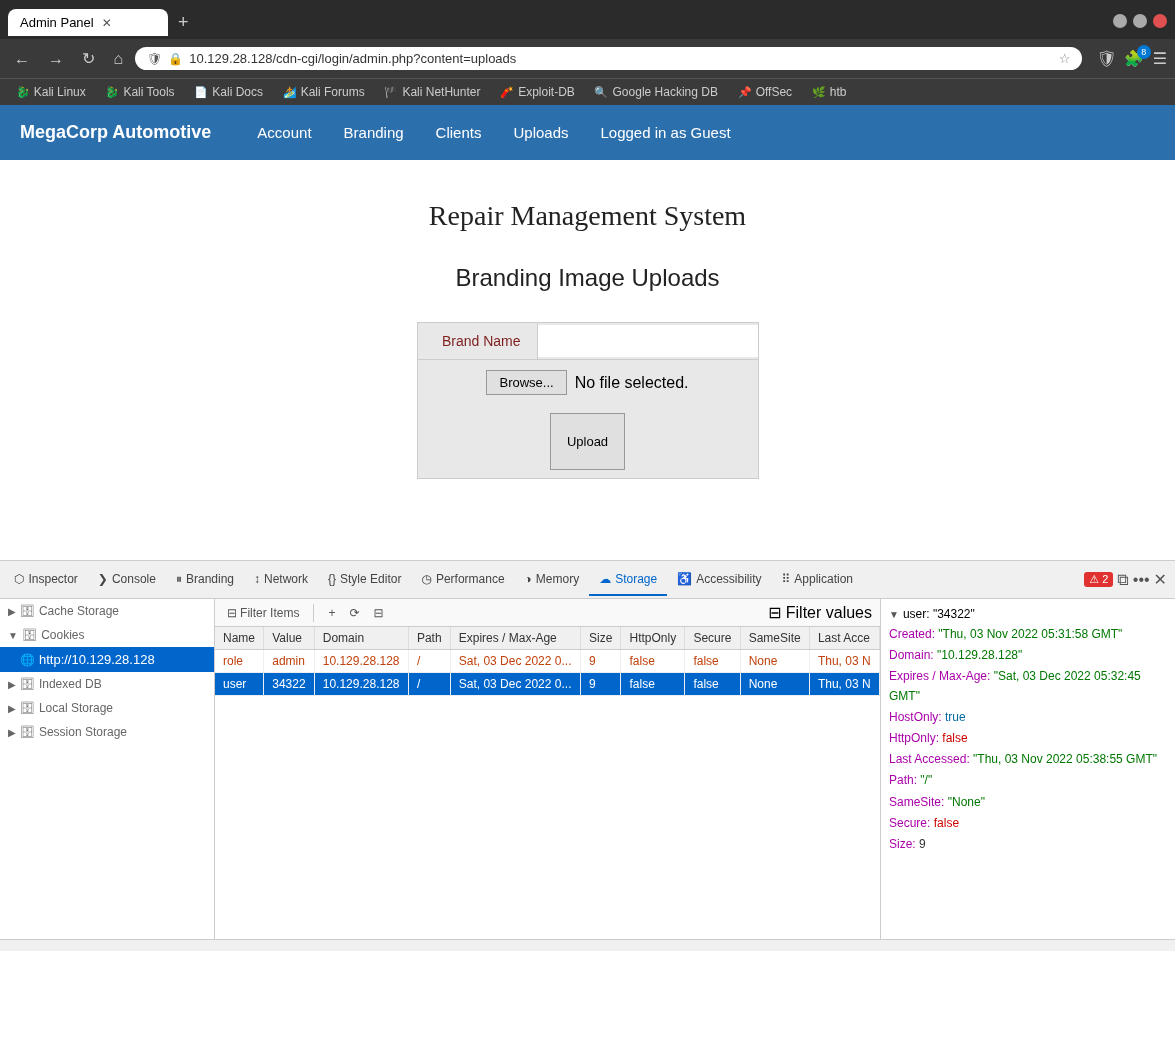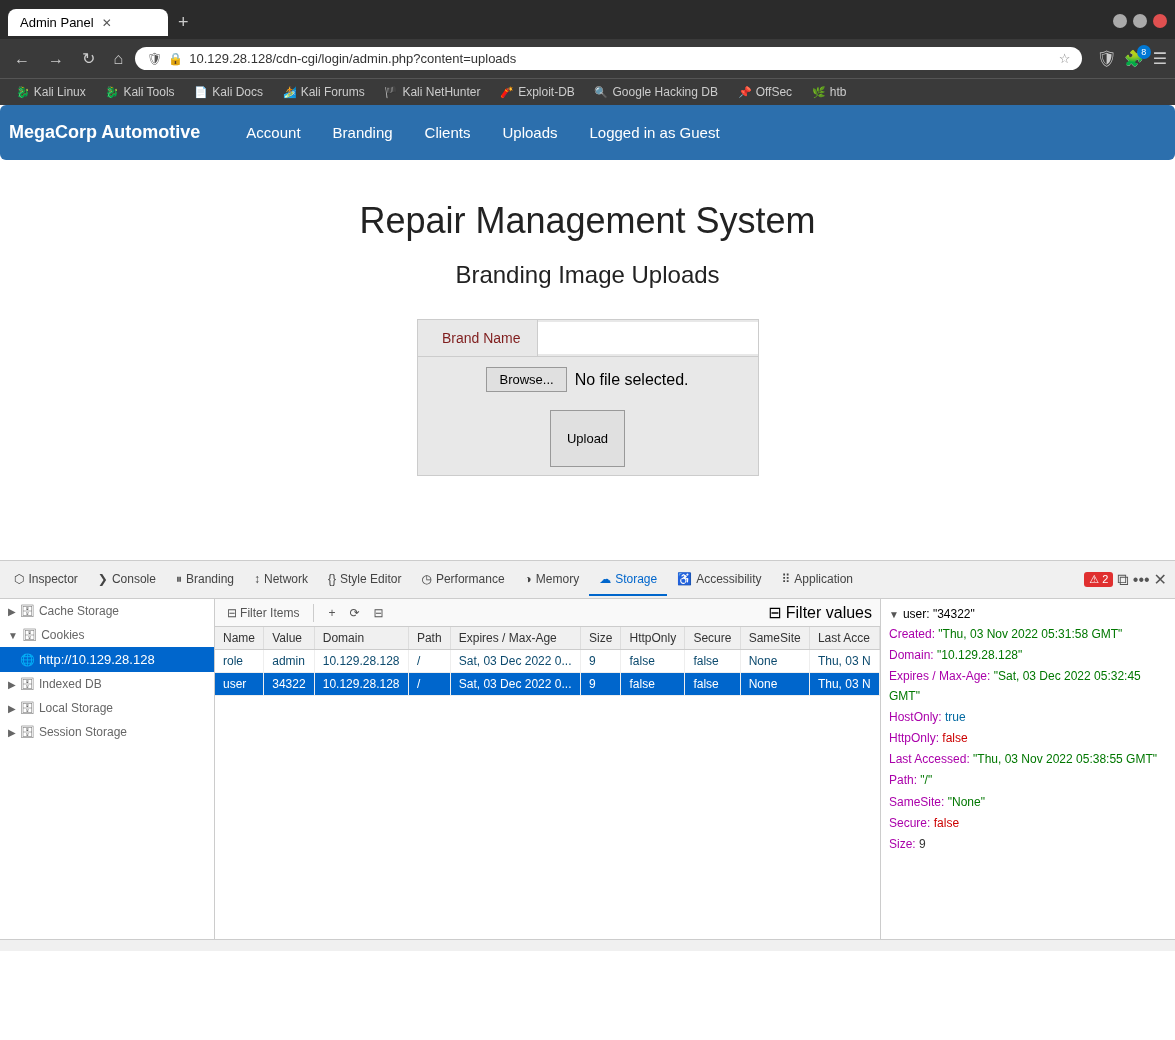--- a/index.html
+++ b/index.html
@@ -28,28 +28,28 @@
     .address-star { color: #888; margin-left: 8px; cursor: pointer; }
     .nav-extras { display: flex; align-items: center; gap: 8px; padding-left: 8px; }
     .nav-ext-btn { color: #ccc; font-size: 16px; cursor: pointer; position: relative; }
     .badge { position: absolute; top: -4px; right: -6px; background: #0078d4; color: #fff; border-radius: 50%; font-size: 9px; width: 14px; height: 14px; display: flex; align-items: center; justify-content: center; }
 
     .bookmarks-bar { background: #3a3a3a; display: flex; align-items: center; padding: 4px 8px; gap: 4px; border-top: 1px solid #555; }
     .bookmark { color: #ccc; font-size: 12px; padding: 2px 8px; cursor: pointer; display: flex; align-items: center; gap: 4px; white-space: nowrap; }
     .bookmark-icon { font-size: 11px; }
 
     
-    .app-nav { background: #2c6fad; display: flex; align-items: center; padding: 0 9px; height: 55px; border-radius: 6px; }
+    .app-nav { background: #2c6fad; display: flex; align-items: center; padding: 0 20px; height: 55px; }
     .app-brand { color: #fff; font-size: 18px; font-weight: bold; margin-right: 30px; }
     .app-nav-links { display: flex; align-items: center; gap: 0; }
     .app-nav-link { color: #fff; font-size: 15px; padding: 18px 16px; cursor: pointer; text-decoration: none; }
 
     
     .main-content { background: #fff; padding: 40px 20px 60px; text-align: center; min-height: 400px; }
-    .page-title { font-size: 36px; font-weight: normal; margin-bottom: 19px; color: #222; }
+    .page-title { font-size: 28px; font-weight: normal; margin-bottom: 32px; color: #222; font-family: Liberation Serif, serif; }
     .section-title { font-size: 24px; font-weight: normal; margin-bottom: 30px; color: #222; }
     .upload-form { display: inline-block; border: 1px solid #ccc; background: #e8e8e8; padding: 0; }
     .form-row { display: flex; align-items: center; border-bottom: 1px solid #ccc; }
     .form-label { padding: 10px 16px; background: #e8e8e8; font-size: 14px; color: #7f1d1d; min-width: 120px; text-align: right; border-right: 1px solid #ccc; }
     .form-input { padding: 6px; background: #fff; border: none; outline: none; font-size: 14px; width: 220px; height: 32px; }
     .form-file-row { padding: 10px 16px; display: flex; align-items: center; gap: 8px; justify-content: center; }
     .browse-btn { padding: 4px 12px; font-size: 13px; background: #e0e0e0; border: 1px solid #999; cursor: pointer; }
     .upload-btn-row { padding: 8px; display: flex; justify-content: center; }
     .upload-btn { padding: 20px 16px; font-size: 13px; background: #e0e0e0; border: 1px solid #999; cursor: pointer; }
 
@@ -74,21 +74,21 @@
 
     .dt-main { flex: 1; display: flex; flex-direction: column; overflow: hidden; }
     .dt-toolbar { display: flex; align-items: center; padding: 4px 8px; border-bottom: 1px solid #ccc; background: #f9f9f9; gap: 6px; }
     .dt-toolbar-btn { background: none; border: none; cursor: pointer; font-size: 12px; color: #555; padding: 2px 4px; display: flex; align-items: center; gap: 3px; }
     .dt-toolbar-separator { width: 1px; background: #ccc; height: 18px; margin: 0 4px; }
     .dt-toolbar-right { margin-left: auto; display: flex; align-items: center; gap: 4px; }
 
     .dt-table-container { flex: 1; overflow: auto; }
     .dt-table { width: 100%; border-collapse: collapse; font-size: 12px; }
     .dt-table th { background: #f0f0f0; border-bottom: 1px solid #ccc; padding: 4px 8px; text-align: left; font-weight: normal; color: #333; white-space: nowrap; border-right: 1px solid #ddd; }
-    .dt-table td { padding: 4px 8px; border-bottom: 1px solid #eee; color: #0c4a6e; white-space: nowrap; border-right: 1px solid #eee; }
+    .dt-table td { padding: 4px 8px; border-bottom: 1px solid #eee; color: #c2410c; white-space: nowrap; border-right: 1px solid #eee; }
     .dt-table tr.selected td { background: #0066cc; color: #fff; }
 
     .dt-detail { width: 295px; border-left: 1px solid #ccc; background: #fff; padding: 8px; font-size: 12px; overflow-y: auto; }
     .dt-detail-item { margin-bottom: 2px; line-height: 1.6; }
     .dt-detail-key { color: #aa00aa; }
     .dt-detail-value { color: #333; }
     .dt-detail-value.string { color: #007700; }
     .dt-detail-value.bool-true { color: #0369a1; }
     .dt-detail-value.bool-false { color: #cc0000; }
     .dt-detail-value.number { color: #333; }

